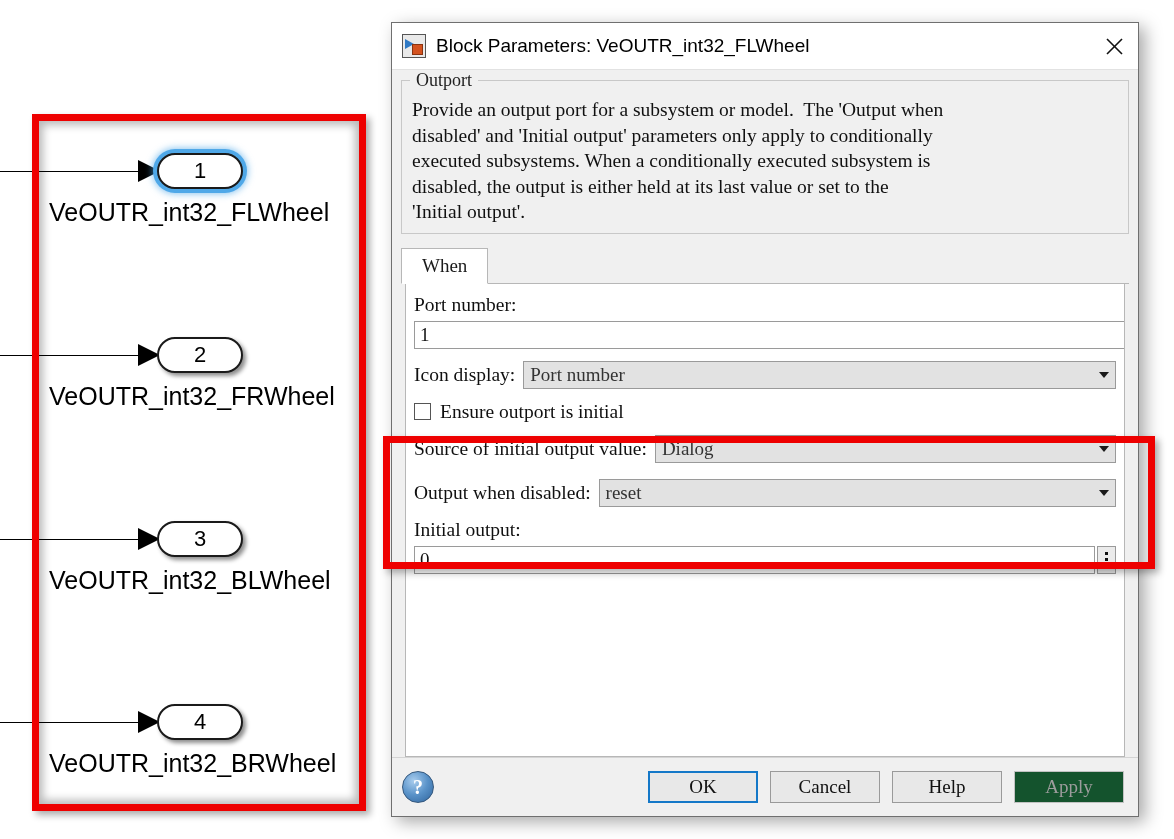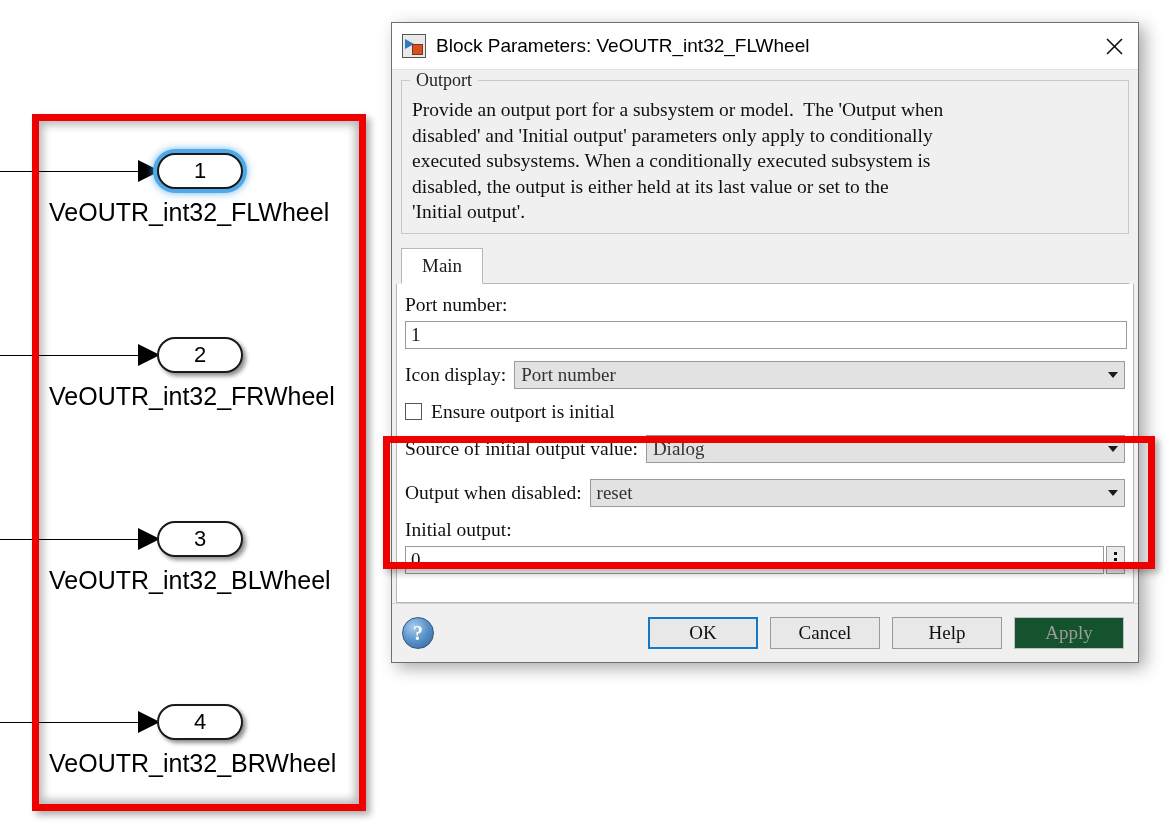--- a/index.html
+++ b/index.html
@@ -73,21 +73,21 @@
     border: 7px solid #ee0000;
     box-sizing: border-box;
     box-shadow: inset 0 0 9px 4px rgba(0,0,0,0.28), 4px 4px 7px rgba(0,0,0,0.33);
     pointer-events: none;
   }
 
   
   #dialog {
     position: absolute;
     left: 391px; top: 22px;
-    width: 748px; height: 641px;
+    width: 748px; height: 795px;
     background: #f0f0f0;
     border: 1px solid #6f6f6f;
     box-sizing: border-box;
     box-shadow: 6px 5px 16px rgba(0,0,0,0.34);
     display: flex;
     flex-direction: column;
   }
 
   #titlebar {
     height: 46px;
@@ -186,21 +186,21 @@
   }
   .tab.active {
     background: #ffffff;
     position: relative;
     top: 1px;
     border-bottom: 1px solid #ffffff;
   }
 
   
   #tabpanel {
-    margin: 0 4px;
+    margin: 0 13px;
     background: #ffffff;
     border: 1px solid #b7b7b7;
     border-top: none;
     flex: 1 1 auto;
     padding: 8px 8px 0 8px;
     box-sizing: border-box;
     overflow: hidden;
     position: relative;
   }
 
@@ -395,21 +395,21 @@
   <div id="desc-group">
     <div id="desc-legend">Outport</div>
     <div id="desc-text">Provide an output port for a subsystem or model.  The 'Output when
 disabled' and 'Initial output' parameters only apply to conditionally
 executed subsystems. When a conditionally executed subsystem is
 disabled, the output is either held at its last value or set to the
 'Initial output'.</div>
   </div>
 
   <div id="tabstrip">
-    <div class="tab active">Main</div>
+    <div class="tab active">When</div>
   </div>
 
   <div id="tabpanel">
 
     <div class="row" style="margin-top:2px;">
       <span class="field-label">Port number:</span>
     </div>
     <div class="text-input" style="width:722px; margin-bottom:12px;">1</div>
 
     <div class="row">

